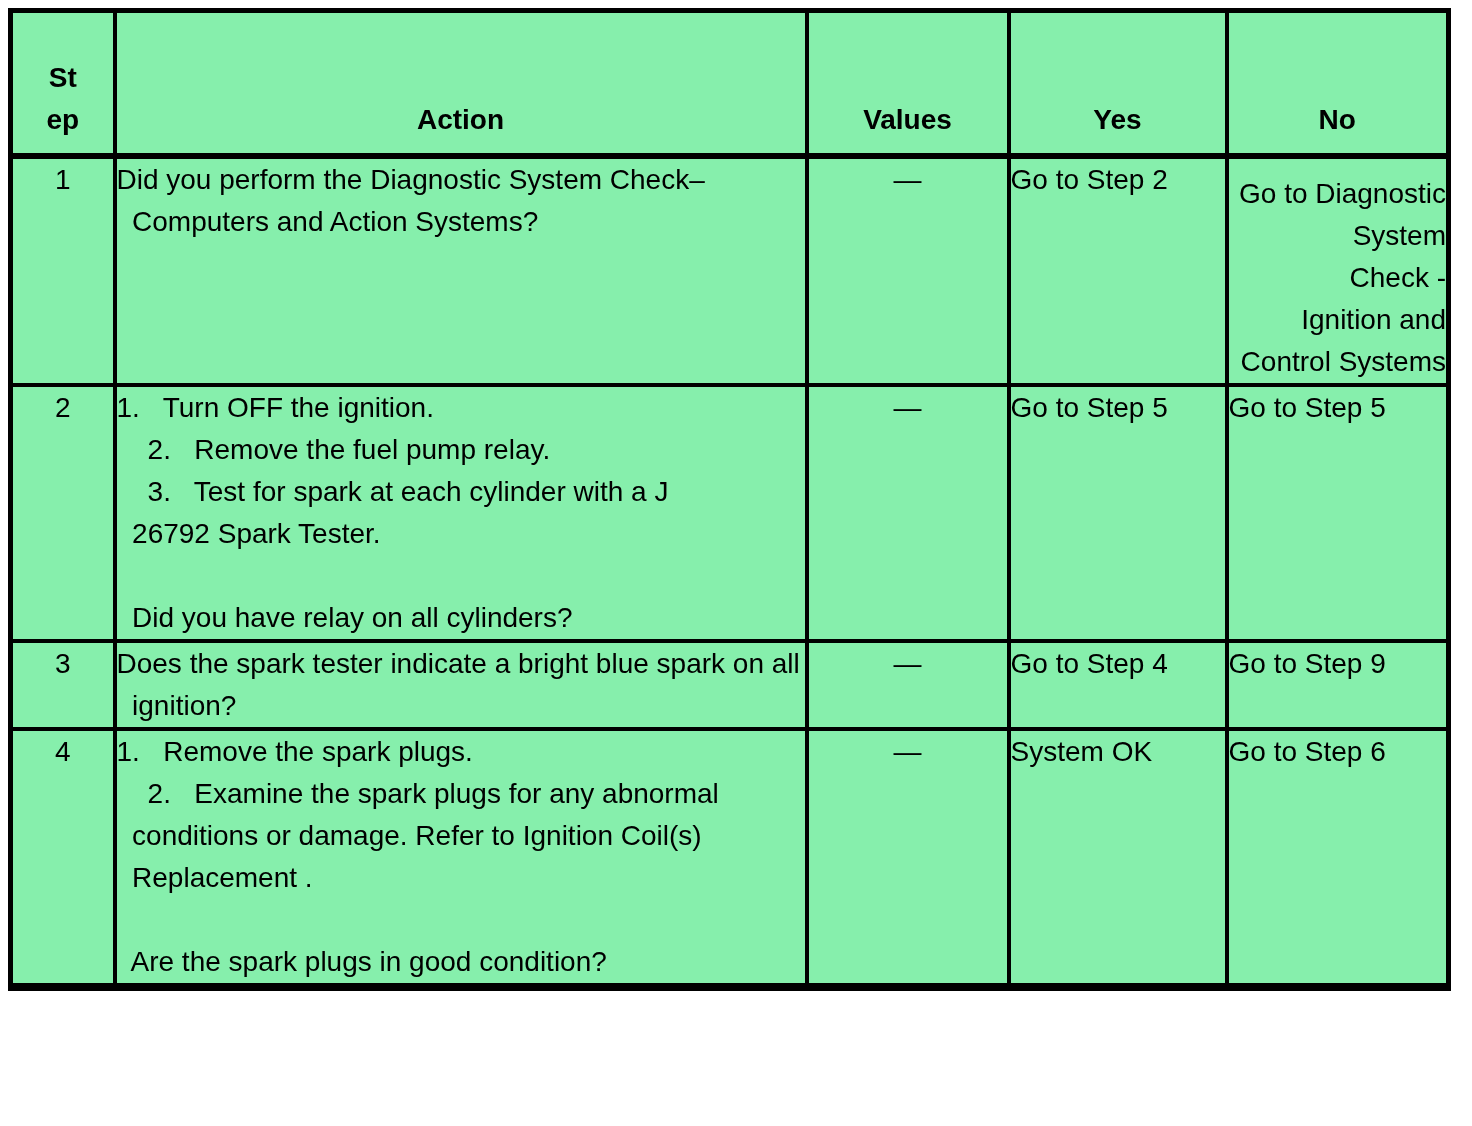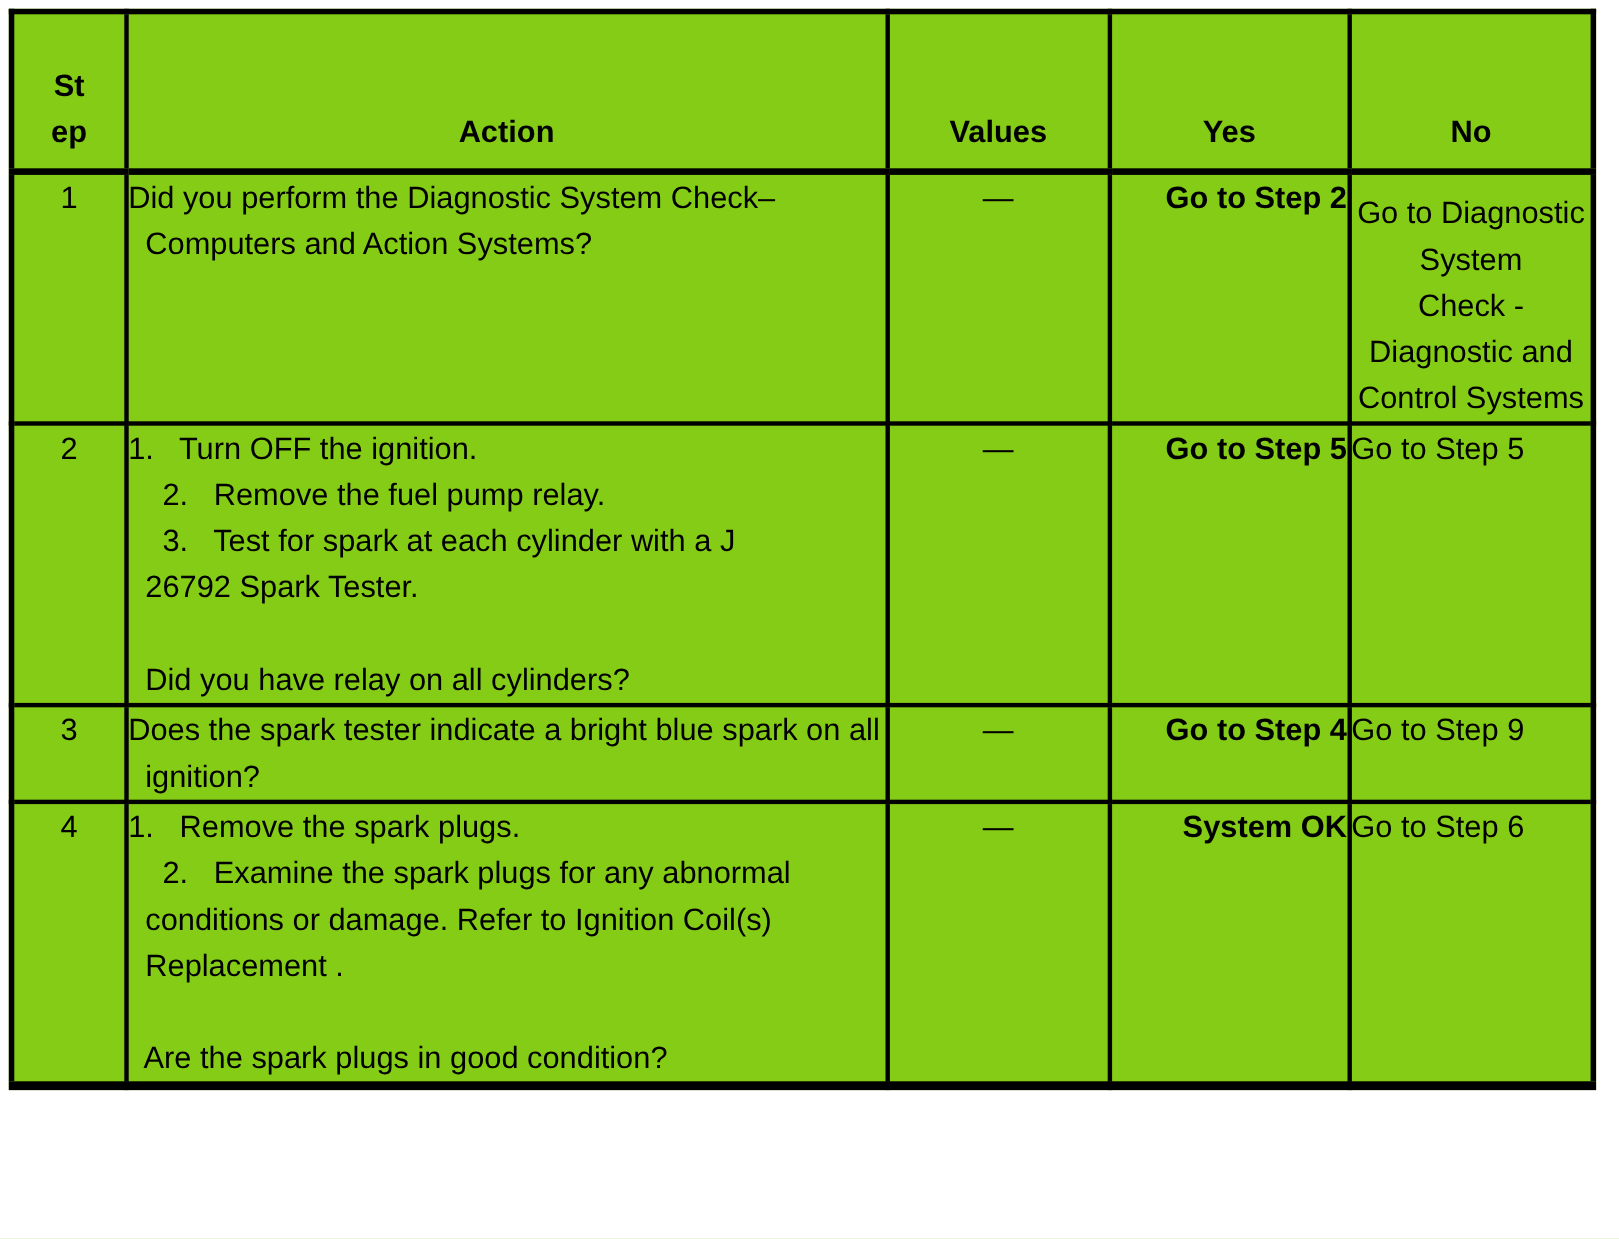--- a/index.html
+++ b/index.html
@@ -11,21 +11,21 @@
     width: 1472px;
     height: 1126px;
     font-family: "Liberation Sans", "DejaVu Sans", sans-serif;
     color: #000000;
   }
   table.diag {
     border-collapse: collapse;
     table-layout: fixed;
     width: 1438px;
     margin: 8px 0 0 8px;
-    background: #84cc16;
+    background: #86efac;
   }
   table.diag th,
   table.diag td {
     border: 4px solid #000000;
     padding: 0;
     vertical-align: top;
     font-size: 28px;
     line-height: 42px;
     overflow: visible;
   }
@@ -51,37 +51,35 @@
     padding: 15px 4px 17px 2px;
   }
   td.c-action .line {
     white-space: pre;
   }
   td.c-values {
     text-align: center;
     vertical-align: middle;
   }
   td.c-yes {
-    text-align: right;
     vertical-align: bottom;
     padding: 0 16px 14px 0;
     white-space: nowrap;
-    font-weight: bold;
   }
   td.c-no {
     vertical-align: bottom;
     padding: 0 0 14px 0;
   }
   td.c-no.single {
     text-align: left;
     padding-right: 16px;
     white-space: nowrap;
   }
   td.c-no.multi {
-    text-align: center;
+    text-align: right;
     padding-top: 14px;
   }
   td.c-no .line {
     white-space: pre;
   }
 </style>
 </head>
 <body>
 
 <table class="diag">
@@ -116,21 +114,21 @@
         <td class="c-values">
           <div>—</div>
         </td>
         <td class="c-yes">
           <div>Go to Step 2</div>
         </td>
         <td class="c-no multi">
           <div class="line">Go to Diagnostic</div>
           <div class="line">System</div>
           <div class="line">Check -</div>
-          <div class="line">Diagnostic and</div>
+          <div class="line">Ignition and</div>
           <div class="line">Control Systems</div>
         </td>
       </tr>
       <tr>
         <td class="c-step">
           <div>2</div>
         </td>
         <td class="c-action">
           <div class="line">1.   Turn OFF the ignition.</div>
           <div class="line">    2.   Remove the fuel pump relay.</div>

